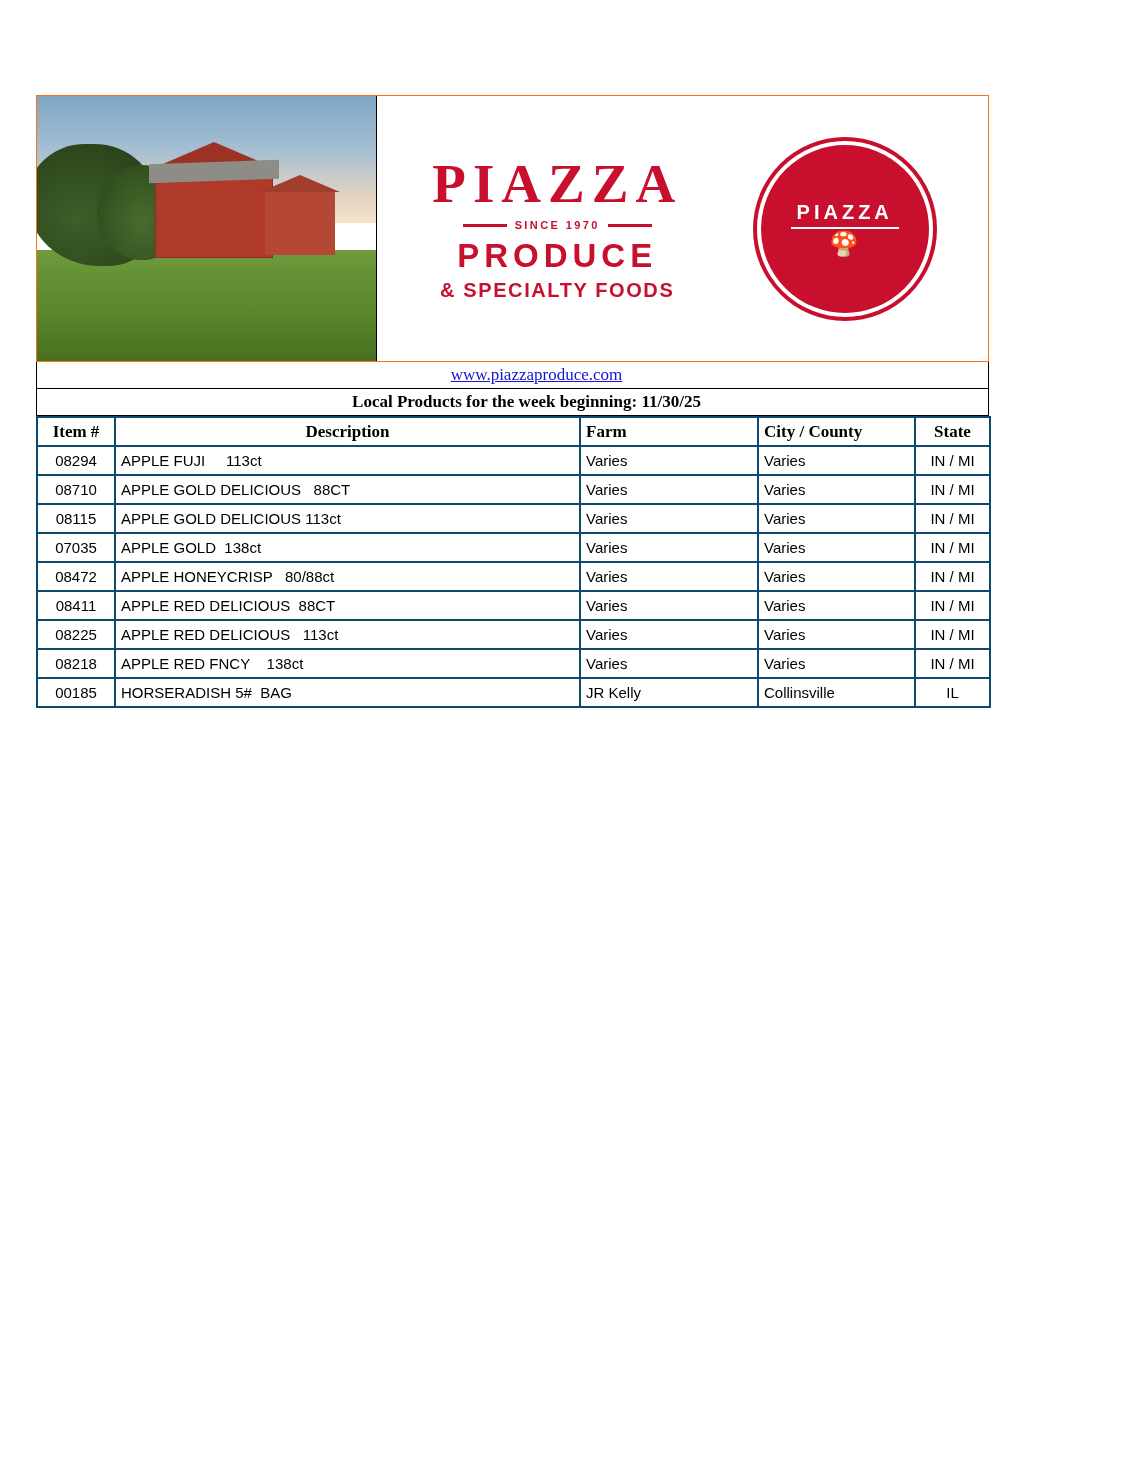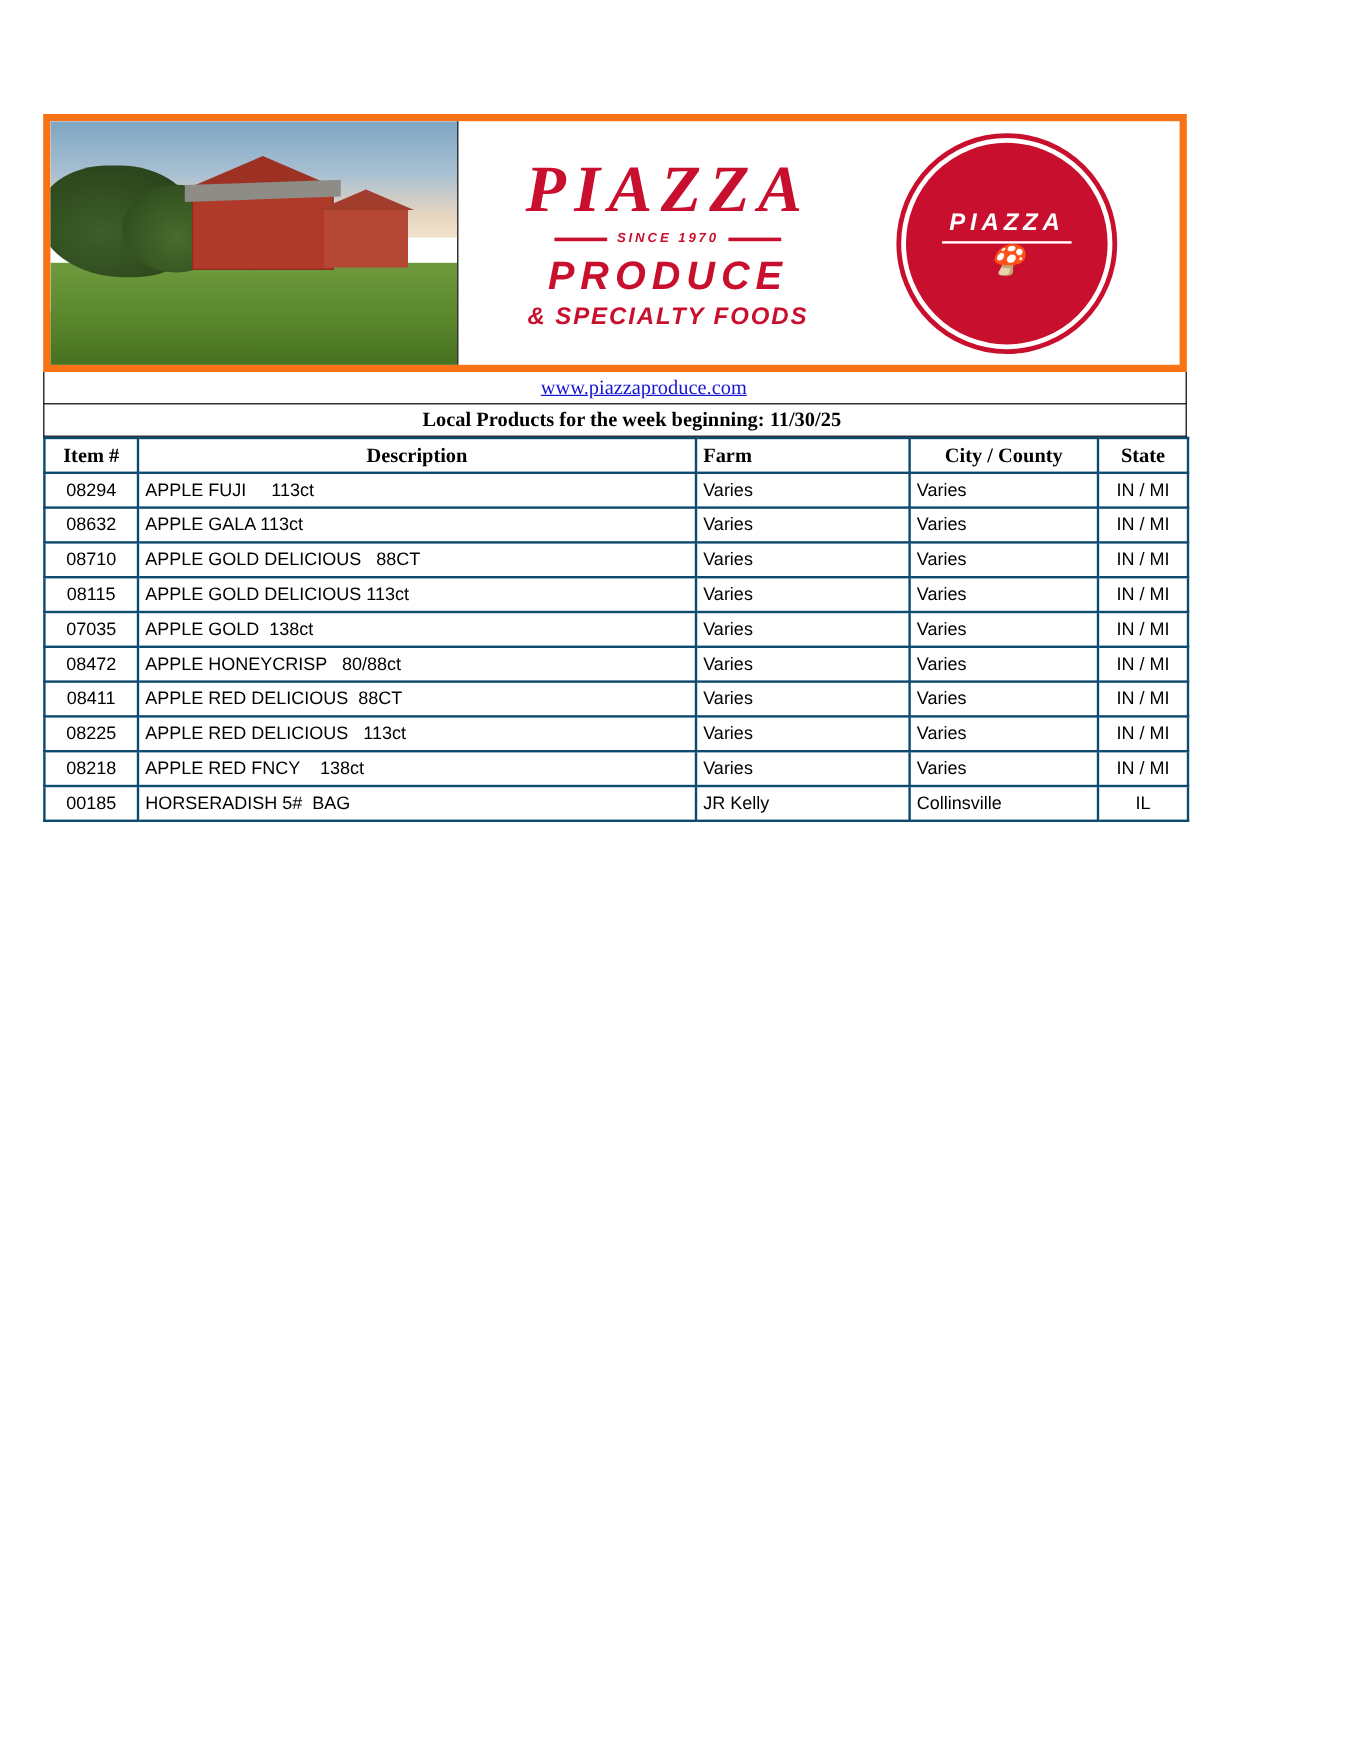--- a/index.html
+++ b/index.html
@@ -18,25 +18,24 @@
     position: absolute;
     left: 36px;
     top: 95px;
     width: 953px;
   }
 
   
   .header-band {
     display: flex;
     align-items: stretch;
-    border: 6px solid #f97316;
-    height: 215px;
+    border: 1px solid #f97316;
+    height: 267px;
     box-sizing: border-box;
     background: #ffffff;
-    font-style: italic;
   }
   .barn-photo {
     width: 339px;
     flex: 0 0 339px;
     border-right: 1px solid #000000;
     position: relative;
     overflow: hidden;
   }
   .barn-sky {
     position: absolute;
@@ -295,35 +294,28 @@
       <col class="col-desc">
       <col class="col-farm">
       <col class="col-city">
       <col class="col-state">
     </colgroup>
     <thead>
       <tr>
         <th>Item #</th>
         <th>Description</th>
         <th style="text-align:left">Farm</th>
-        <th style="text-align:center">City / County</th>
+        <th style="text-align:left">City / County</th>
         <th>State</th>
       </tr>
     </thead>
     <tbody>
       <tr>
         <td class="c-item">08294</td>
         <td>APPLE FUJI     113ct</td>
-        <td>Varies</td>
-        <td>Varies</td>
-        <td class="c-state">IN / MI</td>
-      </tr>
-      <tr>
-        <td class="c-item">08632</td>
-        <td>APPLE GALA 113ct</td>
         <td>Varies</td>
         <td>Varies</td>
         <td class="c-state">IN / MI</td>
       </tr>
       <tr>
         <td class="c-item">08710</td>
         <td>APPLE GOLD DELICIOUS   88CT</td>
         <td>Varies</td>
         <td>Varies</td>
         <td class="c-state">IN / MI</td>

